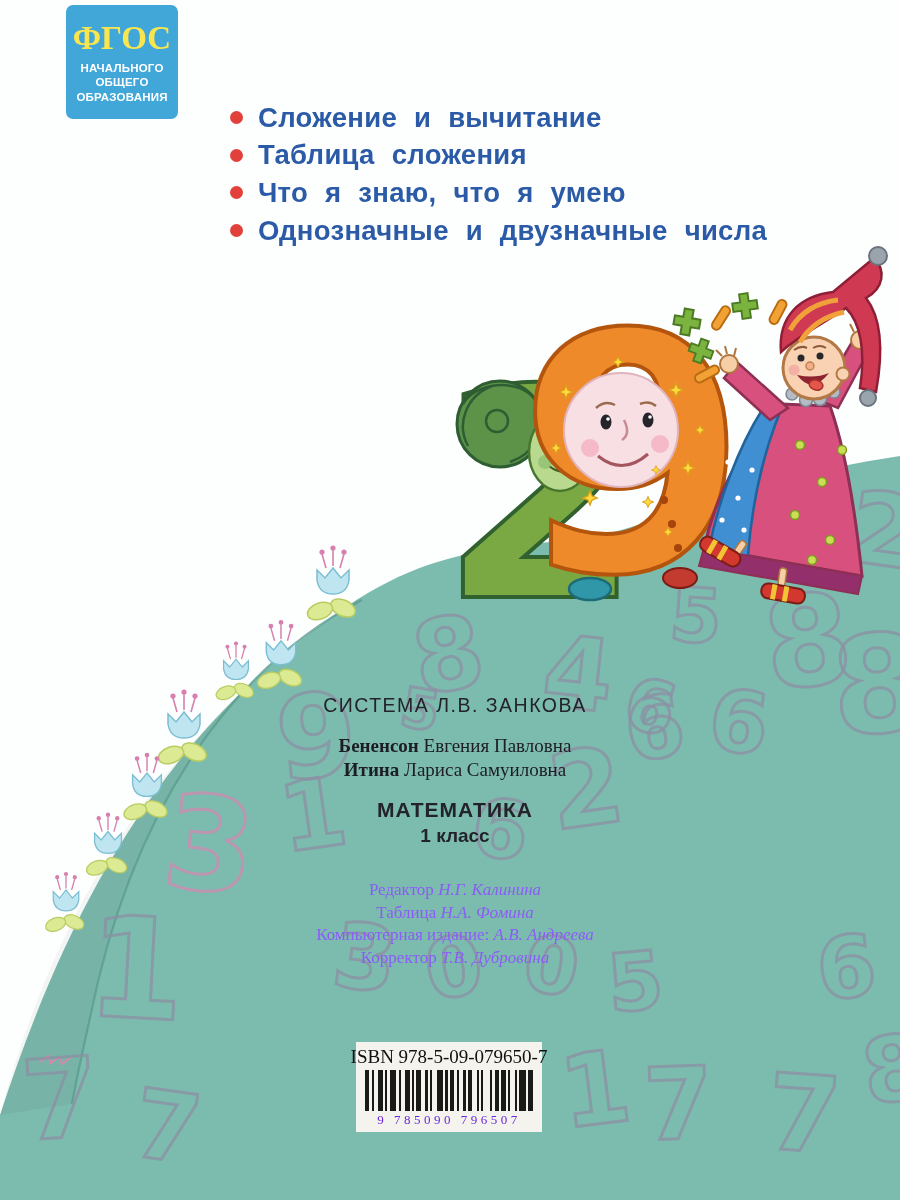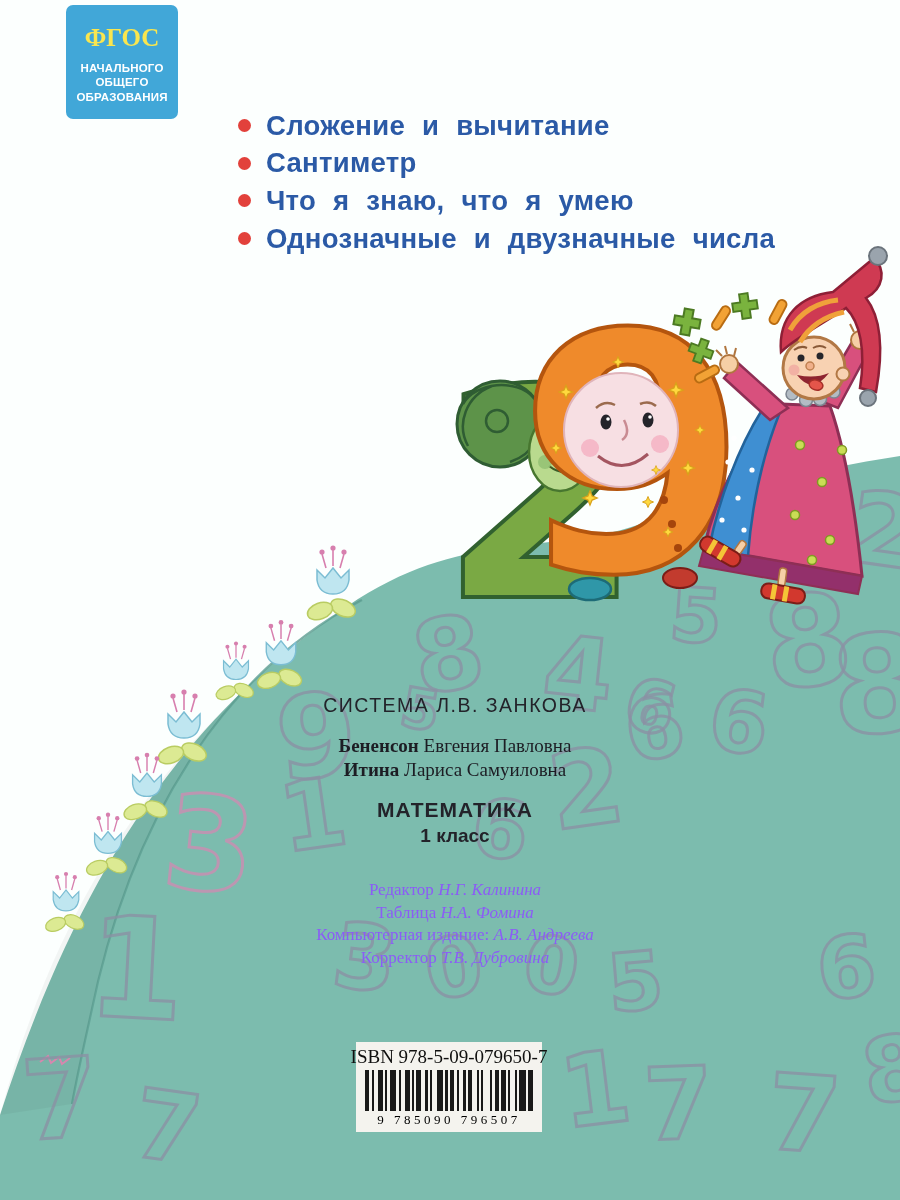--- a/index.html
+++ b/index.html
@@ -4,26 +4,26 @@
 <style>
   html,body{margin:0;padding:0;background:#ffffff;}
   .page{position:relative;width:900px;height:1200px;background:#fcfffe;overflow:hidden;
         font-family:"Liberation Sans",sans-serif;}
   .art{position:absolute;left:0;top:0;width:900px;height:1200px;z-index:0;}
 
   
   .badge{position:absolute;left:66px;top:5px;width:112px;height:114px;background:#41a7d8;
          border-radius:7px;display:flex;flex-direction:column;align-items:center;
          justify-content:center;text-align:center;z-index:2;}
-  .badge-title{font-family:"Liberation Serif",serif;font-weight:bold;font-size:25px;
+  .badge-title{font-family:"Liberation Serif",serif;font-weight:bold;font-size:33px;
                color:#f9e64f;line-height:36px;margin-bottom:5px;}
   .badge-line{font-size:11.5px;font-weight:bold;color:#ffffff;line-height:14.5px;letter-spacing:.2px;}
 
   
-  .topics{position:absolute;left:230px;top:99px;margin:8px;padding:0;list-style:none;z-index:2;}
+  .topics{position:absolute;left:230px;top:99px;margin:0;padding:0;list-style:none;z-index:2;}
   .topic{display:flex;align-items:center;height:37.6px;}
   .dot{width:13px;height:13px;border-radius:50%;background:#e2413b;margin-right:15px;flex:none;}
   .topic-label{font-weight:bold;font-size:27.5px;color:#2b5aa6;word-spacing:9px;
                letter-spacing:.3px;white-space:nowrap;}
 
   
   .imprint{position:absolute;left:155px;top:694px;width:600px;text-align:center;z-index:2;color:#23232a;}
   .edition{font-size:14.5px;letter-spacing:5px;margin-bottom:15px;}
   .system{font-size:19.5px;letter-spacing:1.5px;margin-bottom:17px;}
   .author{font-family:"Liberation Serif",serif;font-size:19px;line-height:23.5px;color:#1d1d24;}
@@ -35,21 +35,21 @@
   .credit .cname{font-style:italic;}
 
   
   .barcode{position:absolute;left:356px;top:1042px;width:186px;height:90px;background:#f4f3ee;
            display:flex;flex-direction:column;align-items:center;padding:4px 6px;box-sizing:border-box;z-index:2;}
   .isbn{font-family:"Liberation Serif",serif;font-size:19px;color:#10100f;white-space:nowrap;}
   .bars{display:flex;height:42px;margin-top:2px;width:168px;}
   .bars span{height:100%;}
   .bars .bar{background:#191918;}
   .digits{font-family:"Liberation Serif",serif;font-size:13px;letter-spacing:3.5px;margin-top:1px;
-          color:#000000;white-space:nowrap;}
+          color:#6d28d9;white-space:nowrap;}
 
   .doodle{font-family:"DejaVu Sans",sans-serif;font-weight:700;fill:none;stroke:#8b91a4;
           stroke-width:3px;opacity:.78;}
   .doodle.pink{stroke:#cf8cb2;}
 </style>
 </head>
 <body>
 
 <div class="page">
 
@@ -240,21 +240,21 @@
     <div class="badge-line">ОБРАЗОВАНИЯ</div>
   </div>
 
   <ul class="topics">
     <li class="topic">
       <span class="dot"></span>
       <span class="topic-label">Сложение и вычитание</span>
       </li>
     <li class="topic">
       <span class="dot"></span>
-      <span class="topic-label">Сантиметр</span>
+      <span class="topic-label">Таблица сложения</span>
       </li>
     <li class="topic">
       <span class="dot"></span>
       <span class="topic-label">Что я знаю, что я умею</span>
       </li>
     <li class="topic">
       <span class="dot"></span>
       <span class="topic-label">Однозначные и двузначные числа</span>
       </li>
   </ul>

